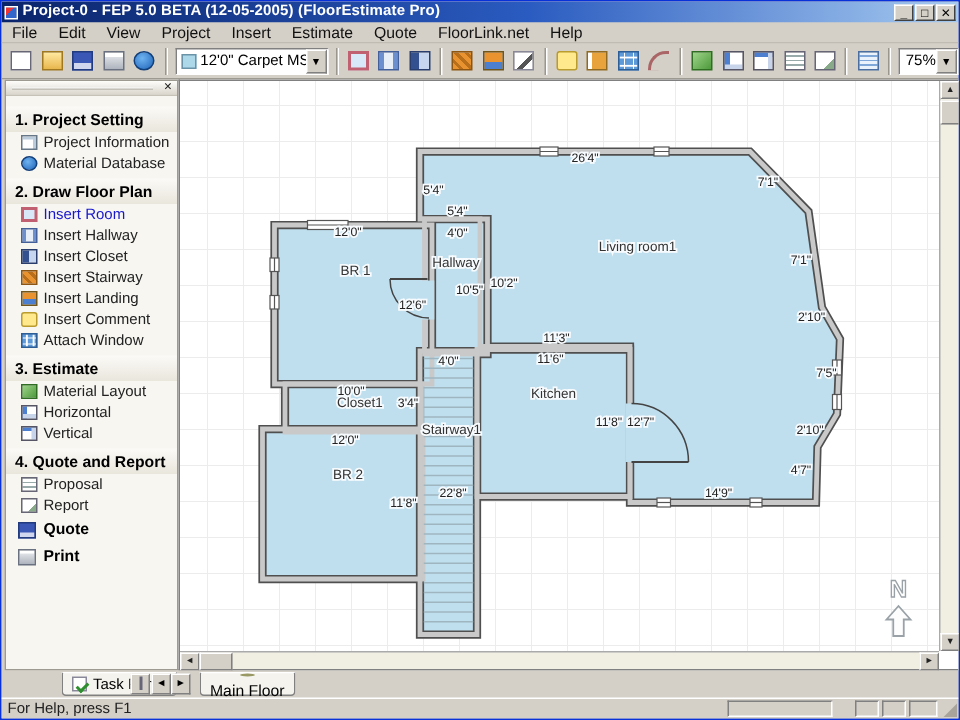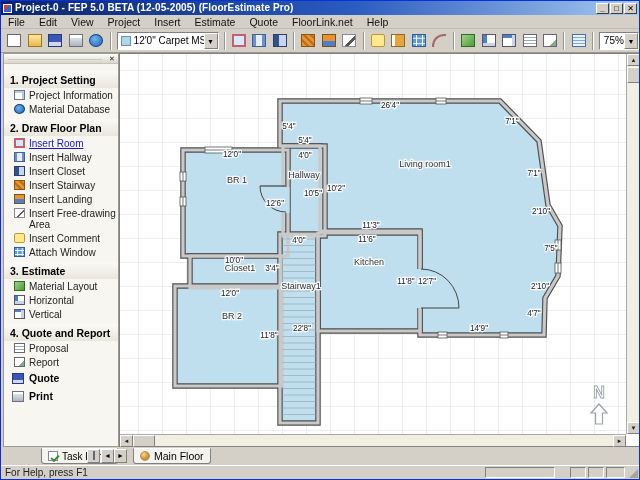--- a/index.html
+++ b/index.html
@@ -77,21 +77,21 @@
   .panel-header .grip { position:absolute; left:4px; right:16px; top:4px; height:2px;
     background:linear-gradient(180deg,#fff,#B8B4AA); }
   .panel-close { position:absolute; right:2px; top:1px; width:8px; height:8px; font-size:7px; line-height:8px;
     text-align:center; color:#222; font-weight:bold; }
   .side-scroll { padding:4px 0 0 0; }
   .section-header { font-size:10.5px; font-weight:bold; color:#000; padding:3px 4px 2px 6px;
     background:linear-gradient(180deg,#FBFAF7,#E9E6DC); margin-top:3px; }
   .side-item { display:flex; align-items:flex-start; gap:4px; padding:1.5px 2px 1.5px 10px;
     font-size:10px; color:#222; line-height:11px; }
   .side-item .si { width:11px; height:10px; flex:0 0 auto; margin-top:0px; }
-  .side-item.active .lbl { color:#1818CC; text-decoration:underline; }
+  .side-item.active .lbl { color:#1818CC; }
   .side-action { display:flex; align-items:center; gap:5px; padding:3px 2px 3px 8px; font-size:10.5px; font-weight:bold; }
   .side-action .si { width:12px; height:11px; }
 
   
   .canvas { position:absolute; left:118px; top:0; right:0; bottom:0; background:#fff; border:1px solid #808080;
     border-right:none; }
   .plan-area { position:absolute; left:0; top:0; right:13px; bottom:12px; overflow:hidden;
     background-image:linear-gradient(#ECECEC 1px,transparent 1px),linear-gradient(90deg,#ECECEC 1px,transparent 1px);
     background-size:24px 24px; background-position:-6px -8px; background-color:#fff; }
   .plan-area svg { position:absolute; left:0; top:0; }
@@ -103,21 +103,21 @@
     font-size:6px; text-align:center; color:#222; }
   .vscroll .sbtn { width:13px; height:12px; line-height:11px; left:0; }
   .hscroll .sbtn { width:13px; height:12px; line-height:11px; top:0; }
   .thumb { position:absolute; background:#D4D0C8; border:1px solid; border-color:#fff #808080 #808080 #fff; }
 
   
   .tabsrow { position:absolute; left:0; bottom:14px; right:0; height:18px; background:#D4D0C8; }
   .tab { position:absolute; top:1px; height:16px; display:flex; align-items:center; gap:4px; font-size:10px;
     background:#F4F3EE; border:1px solid #808080; border-top:1px solid #fff; border-radius:0 0 3px 3px; padding:0 6px; }
   .tab-taskpanel { left:16px;margin-left:24px; }
-  .tab-mainfloor { left:120px; font-size:10.5px; }
+  .tab-mainfloor { left:120px; font-size:10.5px;flex-direction:column; }
   .navbtn { position:absolute; top:2px; width:13px; height:14px; background:#D4D0C8; border:1px solid;
     border-color:#fff #808080 #808080 #fff; font-size:7px; line-height:12px; text-align:center; }
   .mf-icon { width:10px; height:10px; border-radius:50%; background:radial-gradient(circle at 35% 30%,#FFD98A,#D88A2A 60%,#7FA8D8); border:1px solid #996; }
   .panes-icon { width:7px; height:9px; margin:1px auto 0; border:1px solid #667; background:linear-gradient(180deg,#8FD08F 0 50%,#fff 50%); }
 
   
   .statusbar { position:absolute; left:0; bottom:0; right:0; height:14px; background:#D4D0C8;
     border-top:1px solid #fff; font-size:10px; color:#222; }
   .status-text { position:absolute; left:4px; top:1px; }
   .status-cell { position:absolute; top:1px; height:11px; border:1px solid; border-color:#808080 #fff #fff #808080; }
@@ -266,24 +266,20 @@
             <span class="si tbi i-insert-closet"></span>
             <span class="lbl">Insert Closet</span>
           </div>
           <div class="side-item">
             <span class="si tbi i-insert-stairway"></span>
             <span class="lbl">Insert Stairway</span>
           </div>
           <div class="side-item">
             <span class="si tbi i-insert-landing"></span>
             <span class="lbl">Insert Landing</span>
-          </div>
-          <div class="side-item">
-            <span class="si tbi i-insert-freedrawing"></span>
-            <span class="lbl">Insert Free-drawing Area</span>
           </div>
           <div class="side-item">
             <span class="si tbi i-insert-comment"></span>
             <span class="lbl">Insert Comment</span>
           </div>
           <div class="side-item">
             <span class="si tbi i-attach-window"></span>
             <span class="lbl">Attach Window</span>
           </div>
           <div class="section-header">3. Estimate</div>

